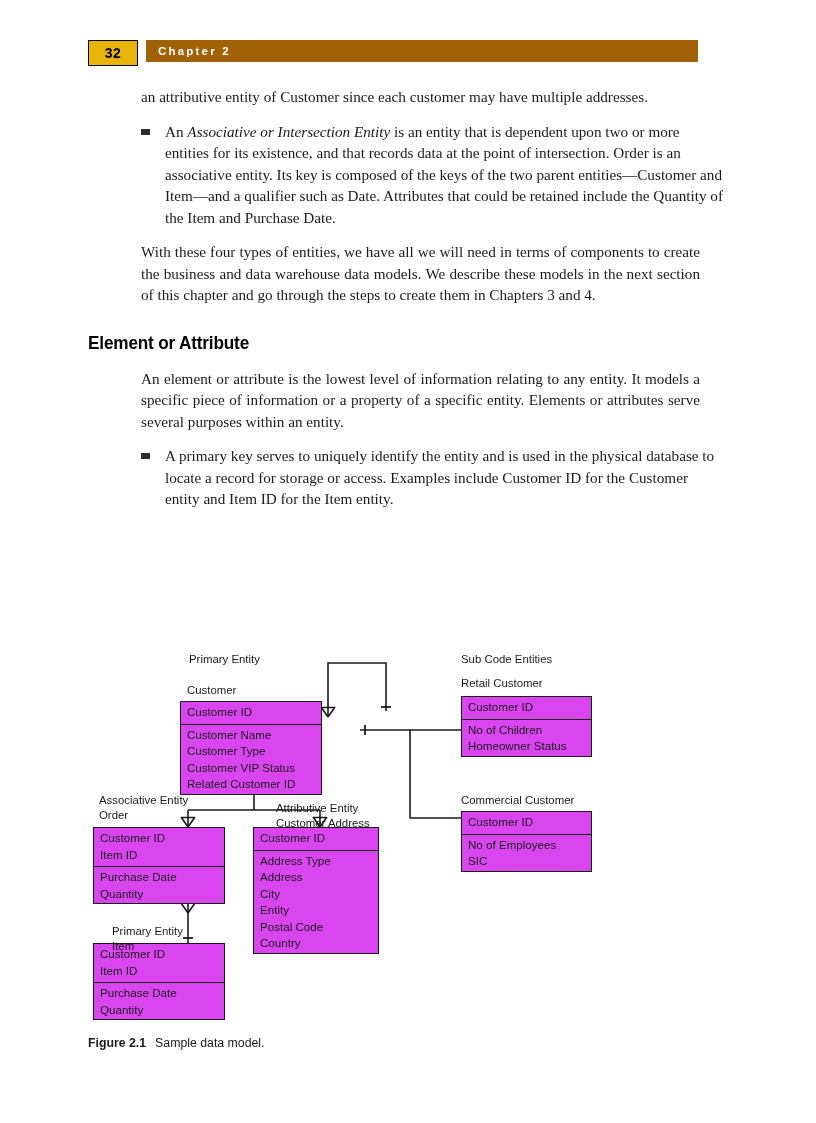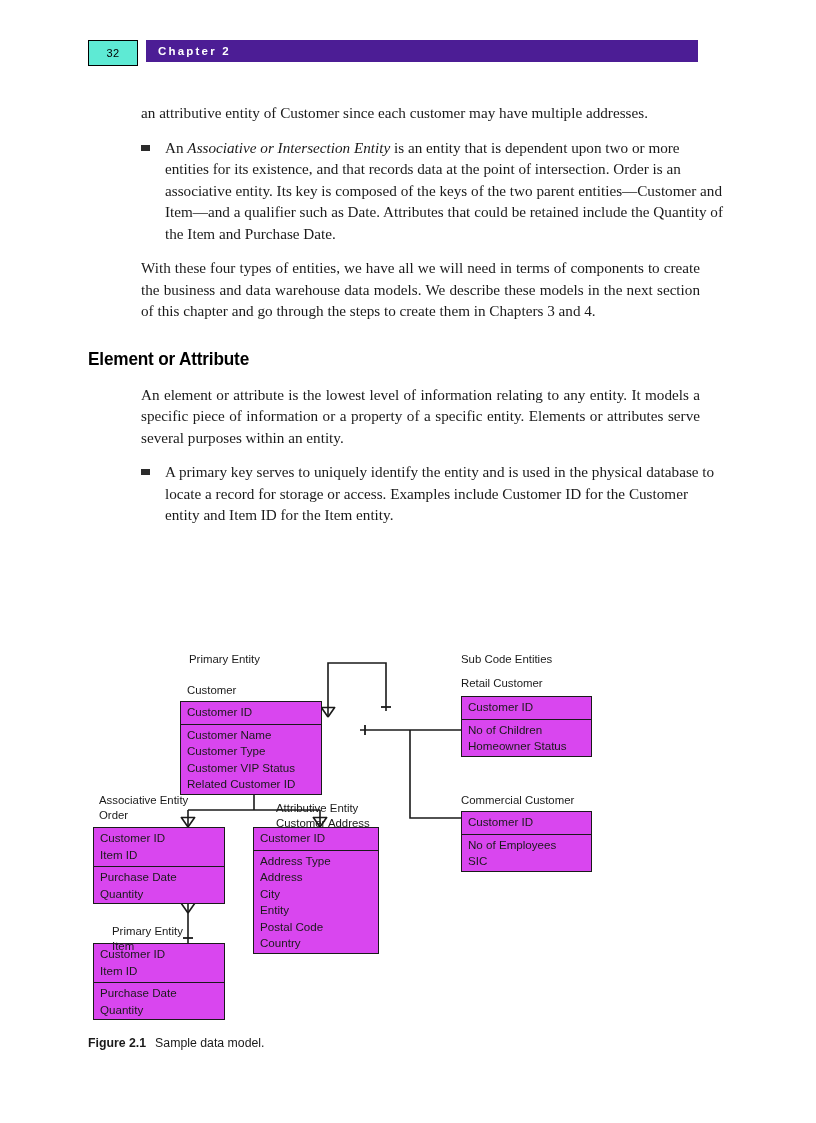--- a/index.html
+++ b/index.html
@@ -10,41 +10,41 @@
     color:#1a1a1a;
     position:relative;
     overflow:hidden;
   }
   .page { position:absolute; inset:0; }
 
   
   .header { position:absolute; left:88px; top:40px; width:610px; height:24px; }
   .pagenum-box {
     position:absolute; left:0; top:0; width:48px; height:24px;
-    border:1px solid #000; background:#5eead4;
+    border:1px solid #000; background:#eab308;
     display:flex; align-items:center; justify-content:center;
     font-family:"Liberation Sans", sans-serif;
-    font-weight:normal; font-size:11px; letter-spacing:0.5px;
+    font-weight:bold; font-size:14px; letter-spacing:0.5px;
     color:#000;
   }
   .header-bar {
     position:absolute; left:58px; top:0; width:552px; height:22px;
-    background:#4c1d95;
+    background:#a16207;
     display:flex; align-items:center;
   }
   .header-bar-label {
     color:#ffffff;
     font-family:"Liberation Sans", sans-serif;
     font-weight:bold; font-size:11.5px;
     letter-spacing:2.2px;
     margin-left:12px;
   }
 
   
-  .col { position:absolute; left:88px; top:102px; width:612px; }
+  .col { position:absolute; left:88px; top:86px; width:612px; }
   p { margin:0 0 13px 0; font-size:15.2px; line-height:21.5px; }
   .indent { margin-left:53px; width:559px; }
   .justify { text-align:justify; }
   .bullet-item {
     position:relative; margin-left:53px; width:559px;
     padding-left:24px; margin-bottom:13px;
     font-size:15.2px; line-height:21.5px;
   }
   .bullet-glyph {
     position:absolute; left:0; top:8px;

